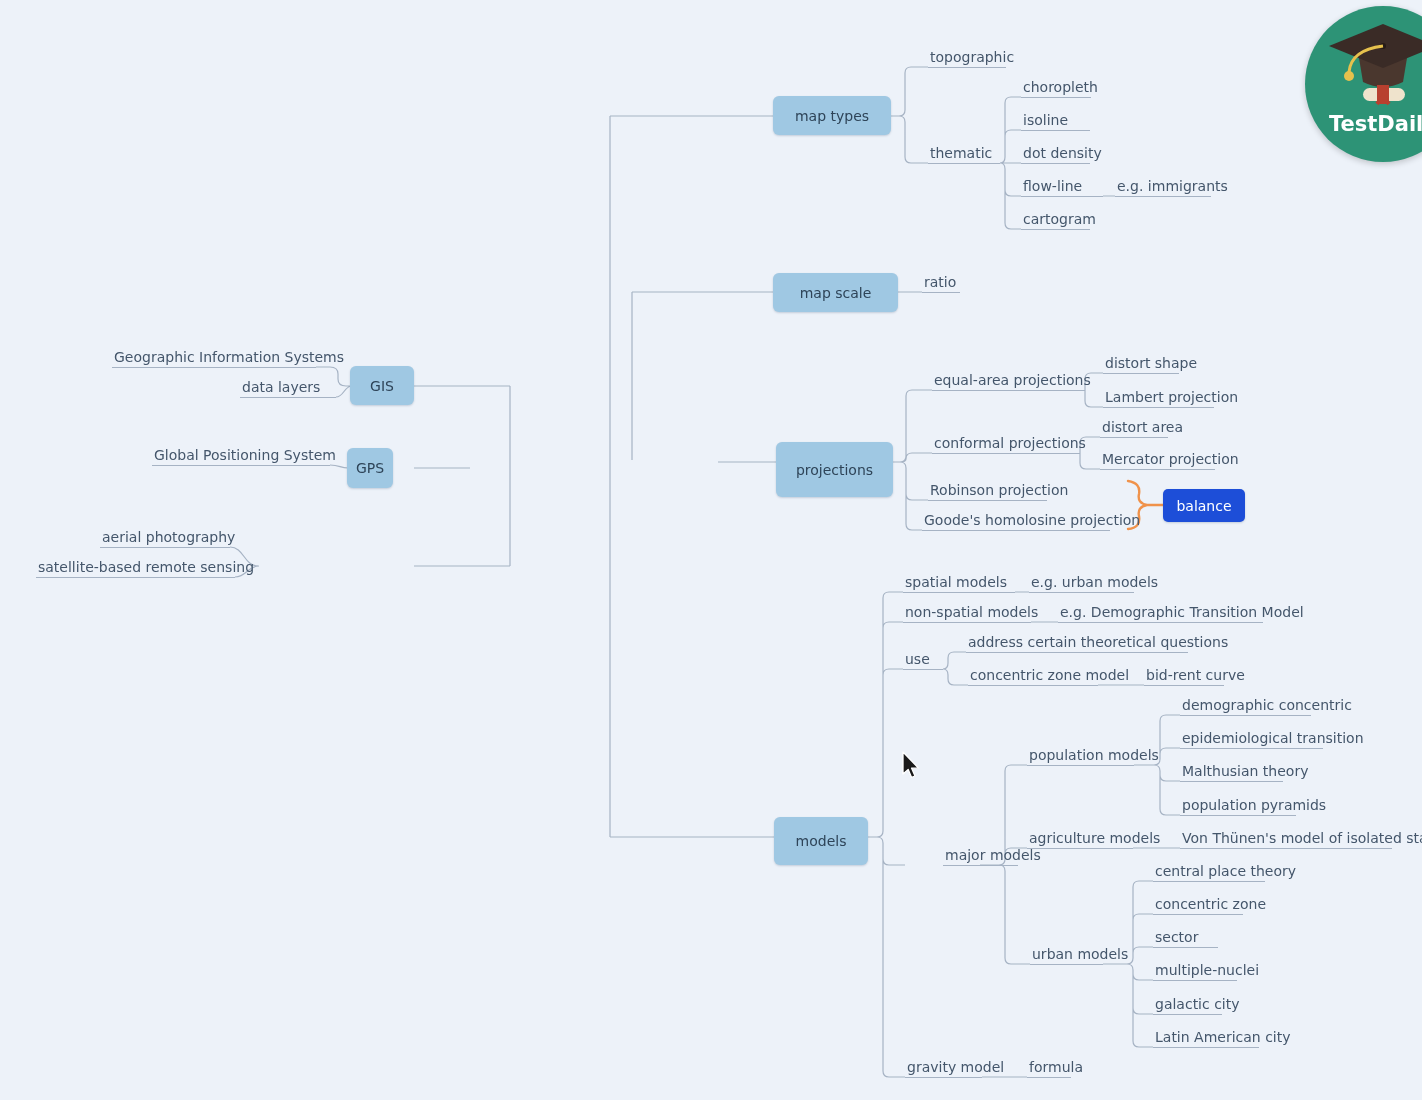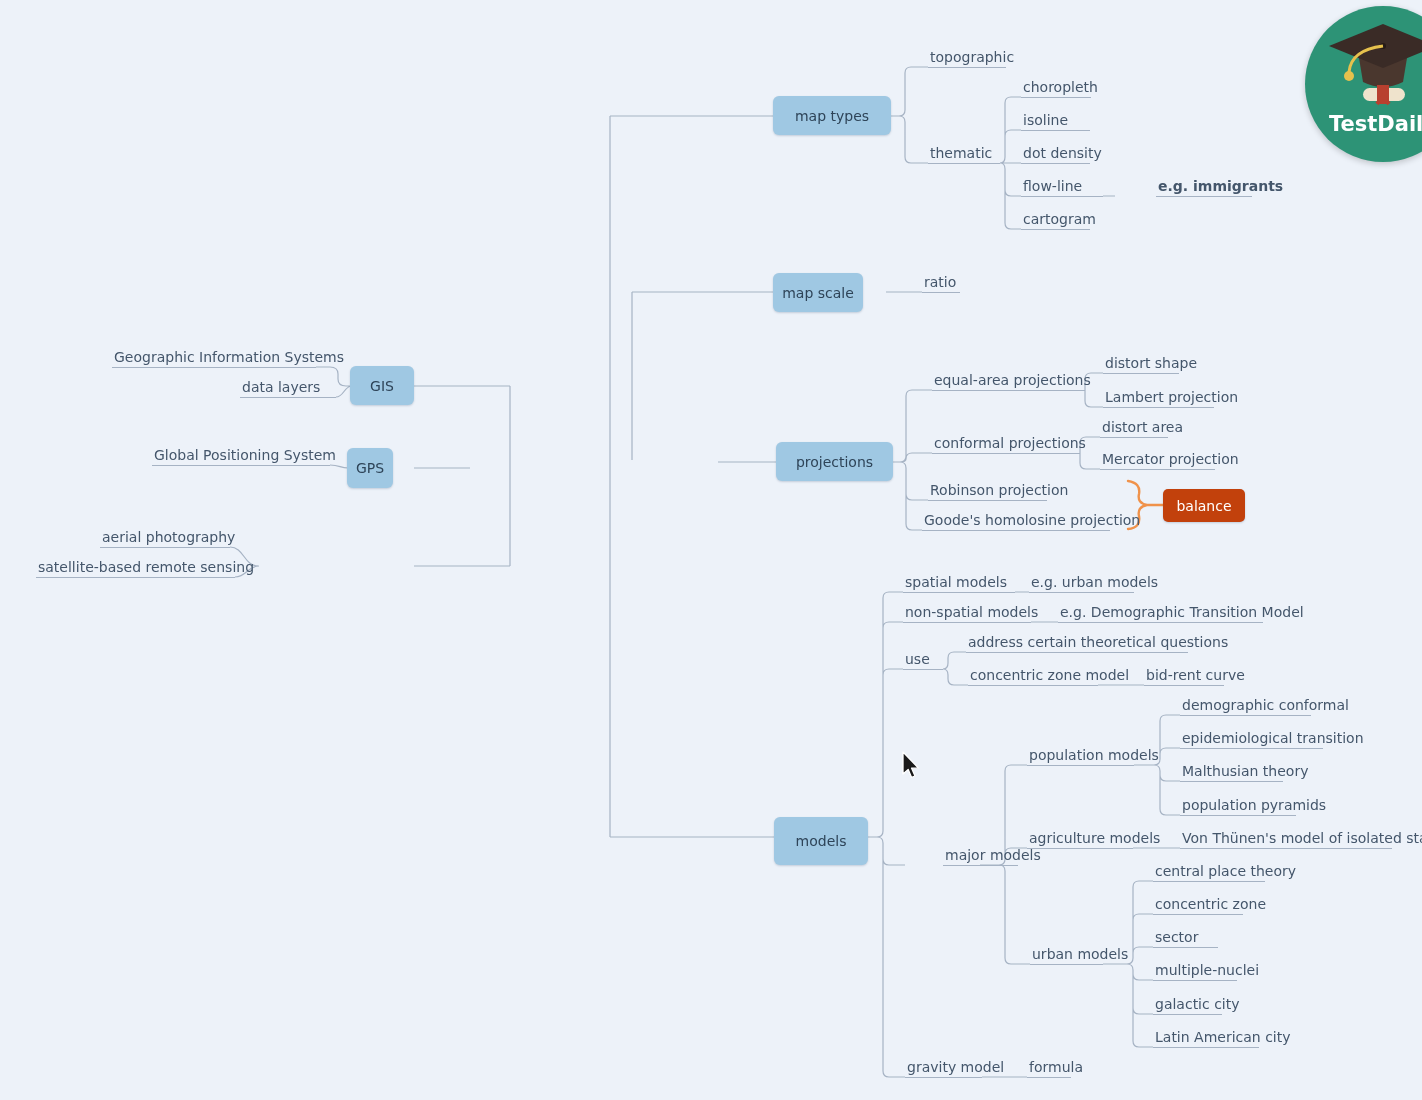--- a/index.html
+++ b/index.html
@@ -17,21 +17,21 @@
   }
   .box{
     position:absolute;z-index:2;display:flex;align-items:center;justify-content:center;
     background:#9fc8e3;border-radius:6px;color:#2e4458;font-size:14px;
     box-shadow:0 1px 2px rgba(70,100,130,.25);box-sizing:border-box;white-space:nowrap;
   }
   .center-node{
     background:#3d5277;color:#f2f5fa;font-size:20px;font-weight:600;
     border-radius:8px;box-shadow:0 3px 8px rgba(40,60,90,.35);letter-spacing:.3px;
   }
-  .balance-node{background:#c2410c;color:#fff;font-size:14px;border-radius:5px;}
+  .balance-node{background:#1d4ed8;color:#fff;font-size:14px;border-radius:5px;}
   .logo{
     position:absolute;left:1305px;top:6px;width:156px;height:156px;z-index:4;
     background:#2d9376;border-radius:50%;box-shadow:0 2px 6px rgba(0,0,0,.2);overflow:hidden;
   }
   .logo-brand{
     position:absolute;left:50%;top:106px;transform:translateX(-50%);
     color:#fff;font-size:21px;font-weight:bold;white-space:nowrap;
   }
   .cursor{position:absolute;left:898px;top:750px;z-index:6;}
 </style>
@@ -118,40 +118,40 @@
 
   <div class="lbl" style="left:112px;top:350px;width:204px;">Geographic Information Systems</div>
   <div class="lbl" style="left:240px;top:380px;width:96px;">data layers</div>
   <div class="lbl" style="left:152px;top:448px;width:178px;">Global Positioning System</div>
   <div class="lbl" style="left:100px;top:530px;width:130px;">aerial photography</div>
   <div class="lbl" style="left:36px;top:560px;width:199px;">satellite-based remote sensing</div>
 
   <div class="box" style="left:773px;top:96px;width:118px;height:39px;">
     <span>map types</span>
   </div>
-  <div class="box" style="left:773px;top:273px;width:90px;height:39px;">
+  <div class="box" style="left:773px;top:273px;width:125px;height:39px;">
     <span>map scale</span>
   </div>
-  <div class="box" style="left:776px;top:442px;width:117px;height:39px;">
+  <div class="box" style="left:776px;top:442px;width:117px;height:55px;">
     <span>projections</span>
   </div>
   <div class="box" style="left:774px;top:817px;width:94px;height:48px;">
     <span>models</span>
   </div>
   <div class="box balance-node" style="left:1163px;top:489px;width:82px;height:33px;">
     <span>balance</span>
   </div>
 
   <div class="lbl" style="left:928px;top:50px;width:78px;">topographic</div>
   <div class="lbl" style="left:928px;top:146px;width:72px;">thematic</div>
   <div class="lbl" style="left:1021px;top:80px;width:70px;">choropleth</div>
   <div class="lbl" style="left:1021px;top:113px;width:69px;">isoline</div>
   <div class="lbl" style="left:1021px;top:146px;width:69px;">dot density</div>
   <div class="lbl" style="left:1021px;top:179px;width:82px;">flow-line</div>
-  <div class="lbl" style="left:1156px;top:179px;width:96px;font-weight:bold;">e.g. immigrants</div>
+  <div class="lbl" style="left:1115px;top:179px;width:96px;">e.g. immigrants</div>
   <div class="lbl" style="left:1021px;top:212px;width:69px;">cartogram</div>
 
   <div class="lbl" style="left:922px;top:275px;width:38px;">ratio</div>
 
   <div class="lbl" style="left:932px;top:373px;width:153px;">equal-area projections</div>
   <div class="lbl" style="left:1103px;top:356px;width:76px;">distort shape</div>
   <div class="lbl" style="left:1103px;top:390px;width:111px;">Lambert projection</div>
   <div class="lbl" style="left:932px;top:436px;width:148px;">conformal projections</div>
   <div class="lbl" style="left:1100px;top:420px;width:68px;">distort area</div>
   <div class="lbl" style="left:1100px;top:452px;width:115px;">Mercator projection</div>
@@ -161,21 +161,21 @@
   <div class="lbl" style="left:903px;top:575px;width:112px;">spatial models</div>
   <div class="lbl" style="left:1029px;top:575px;width:105px;">e.g. urban models</div>
   <div class="lbl" style="left:903px;top:605px;width:128px;">non-spatial models</div>
   <div class="lbl" style="left:1058px;top:605px;width:205px;">e.g. Demographic Transition Model</div>
   <div class="lbl" style="left:903px;top:652px;width:40px;">use</div>
   <div class="lbl" style="left:966px;top:635px;width:222px;">address certain theoretical questions</div>
   <div class="lbl" style="left:968px;top:668px;width:130px;">concentric zone model</div>
   <div class="lbl" style="left:1144px;top:668px;width:80px;">bid-rent curve</div>
   <div class="lbl" style="left:905px;top:848px;width:75px;margin-left:38px;">major models</div>
   <div class="lbl" style="left:1027px;top:748px;width:107px;">population models</div>
-  <div class="lbl" style="left:1180px;top:698px;width:131px;">demographic conformal</div>
+  <div class="lbl" style="left:1180px;top:698px;width:131px;">demographic concentric</div>
   <div class="lbl" style="left:1180px;top:731px;width:143px;">epidemiological transition</div>
   <div class="lbl" style="left:1180px;top:764px;width:103px;">Malthusian theory</div>
   <div class="lbl" style="left:1180px;top:798px;width:116px;">population pyramids</div>
   <div class="lbl" style="left:1027px;top:831px;width:106px;">agriculture models</div>
   <div class="lbl" style="left:1180px;top:831px;width:212px;">Von Thünen's model of isolated state</div>
   <div class="lbl" style="left:1030px;top:947px;width:73px;">urban models</div>
   <div class="lbl" style="left:1153px;top:864px;width:112px;">central place theory</div>
   <div class="lbl" style="left:1153px;top:897px;width:90px;">concentric zone</div>
   <div class="lbl" style="left:1153px;top:930px;width:65px;">sector</div>
   <div class="lbl" style="left:1153px;top:963px;width:84px;">multiple-nuclei</div>

